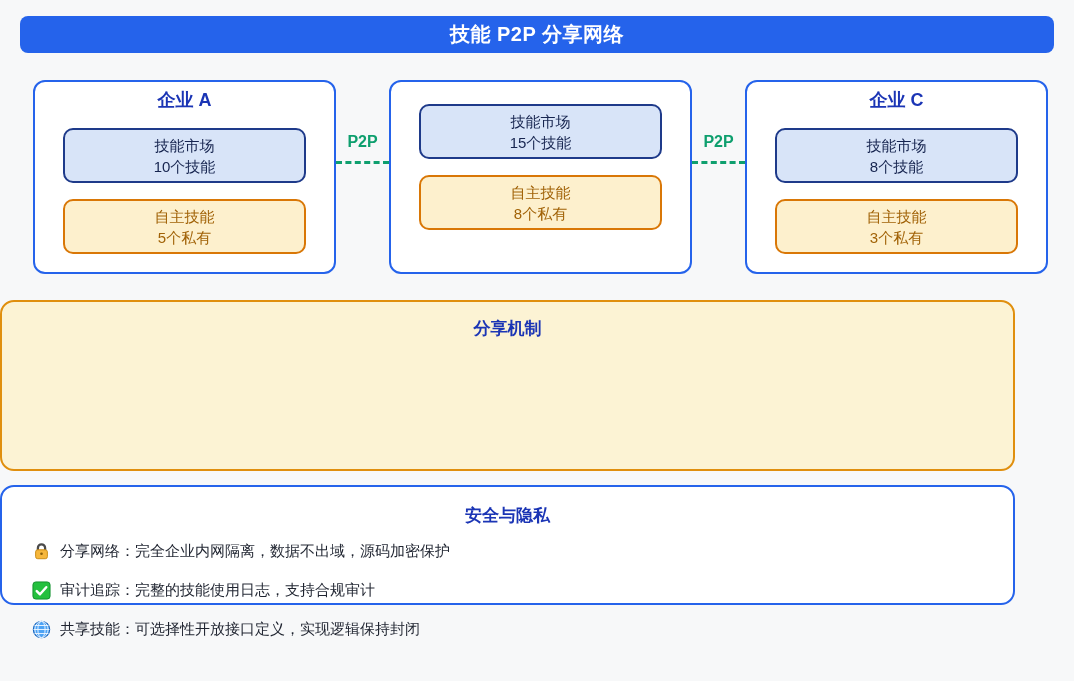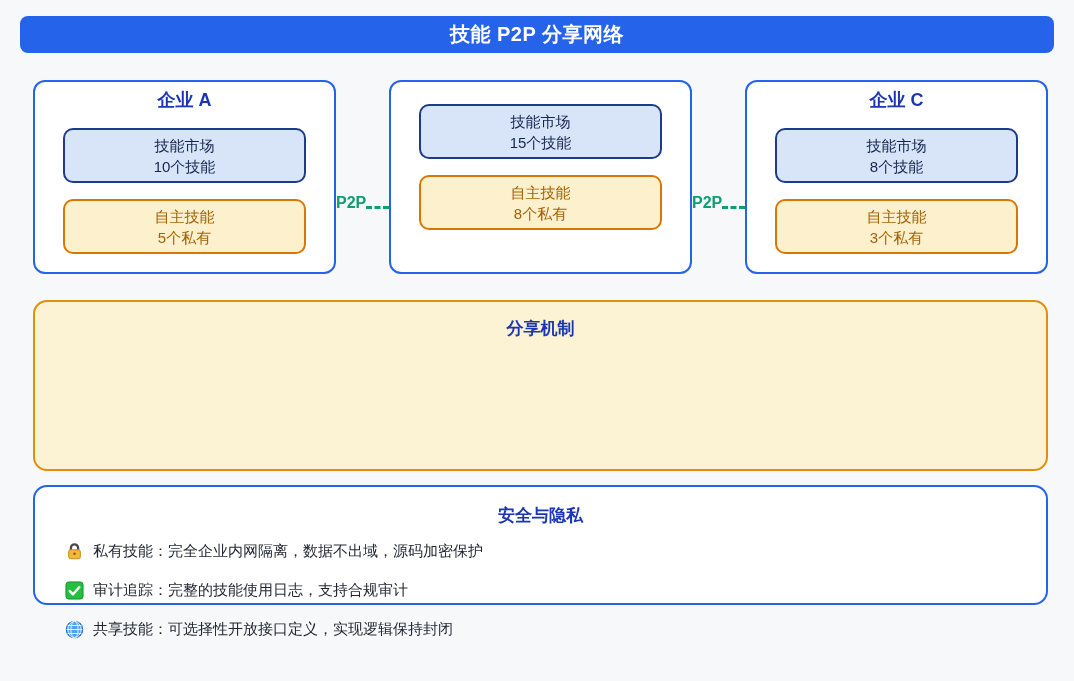--- a/index.html
+++ b/index.html
@@ -56,38 +56,37 @@
     border: 2.5px solid #1e3a8a;
     color: #16244f;
   }
   .inner.private {
     background: #fdf0cd;
     border: 2.5px solid #d97706;
     color: #a16207;
   }
   .connector {
     width: 53px;
-    display: flex; flex-direction: row;
+    display: flex; flex-direction: column;
     align-items: center;
     padding-top: 52px;
   }
   .p2p-label {
     color: #0e9f6e;
     font-weight: 700;
     font-size: 16px;
     line-height: 20px;
   }
   .dash {
     margin-top: 9px;
     width: 100%;
     height: 0;
     border-top: 3px dashed #0e9f6e;
   }
   .panel {
-    margin-left: 33px;
     width: 1015px;
     border-radius: 14px;
     padding: 16px 30px 0 30px;
   }
   .panel.sharing {
     margin-top: 26px;
     height: 171px;
     background: #fcf3d4;
     border: 2px solid #e08f0e;
   }
@@ -191,21 +190,21 @@
   <div class="sec-list">
 
     <div class="sec-item">
       <span class="icon">
         <svg width="19" height="19" viewBox="0 0 20 20">
           <path d="M6.2 9V6.2a3.8 3.8 0 0 1 7.6 0V9" fill="none" stroke="#4a4a4a" stroke-width="2.4"></path>
           <rect x="3.8" y="8.2" width="12.4" height="9.4" rx="2.2" fill="#f6b73c" stroke="#c98a12" stroke-width="1"></rect>
           <circle cx="10" cy="12.4" r="1.4" fill="#8a5f0a"></circle>
         </svg>
       </span>
-      <span>私有技能：完全企业内网隔离，数据不出域，源码加密保护</span>
+      <span>分享网络：完全企业内网隔离，数据不出域，源码加密保护</span>
     </div>
 
     <div class="sec-item">
       <span class="icon">
         <svg width="19" height="19" viewBox="0 0 20 20">
           <rect x="1" y="1" width="18" height="18" rx="3" fill="#24c03e" stroke="#0f8f2a" stroke-width="1"></rect>
           <path d="M5 10.6l3.4 3.4 6.6-7.4" fill="none" stroke="#ffffff" stroke-width="2.6" stroke-linecap="round" stroke-linejoin="round"></path>
         </svg>
       </span>
       <span>审计追踪：完整的技能使用日志，支持合规审计</span>

